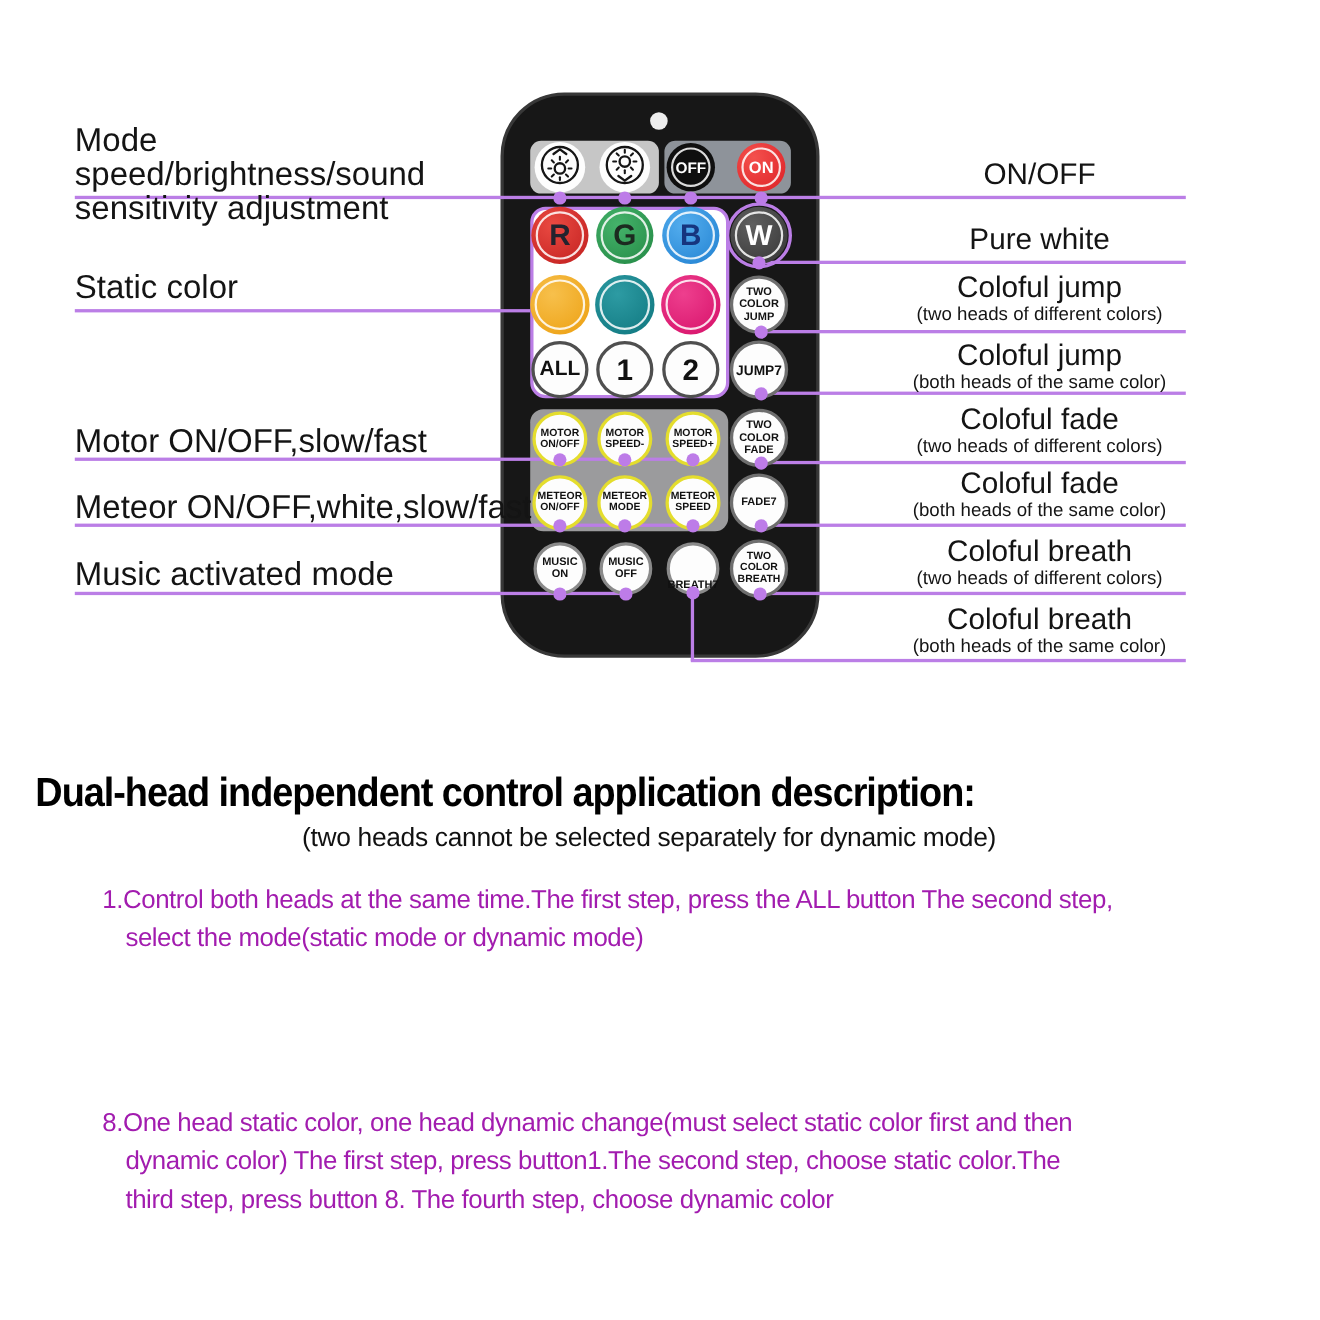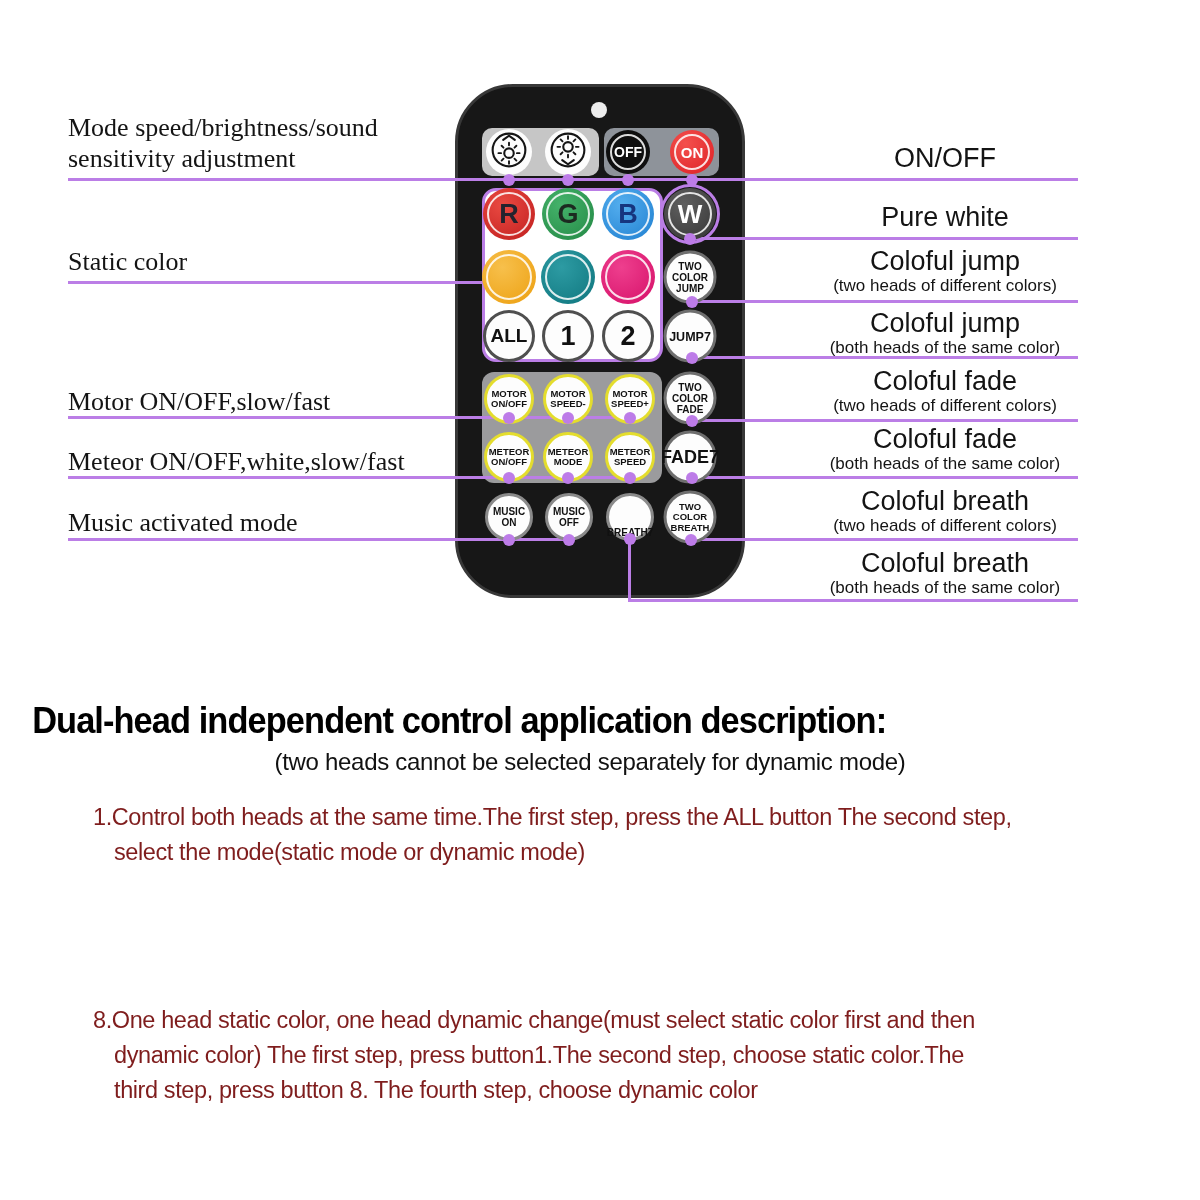--- a/index.html
+++ b/index.html
@@ -4,21 +4,21 @@
 <style>
   html,body{margin:0;padding:0;background:#fff;}
   #page{position:relative;width:1200px;height:1200px;background:#ffffff;overflow:hidden;
         font-family:"Liberation Sans","DejaVu Sans",sans-serif;color:#151515;}
   
   .cline{position:absolute;background:#bb7ee6;height:3px;z-index:2;}
   .cline-v{position:absolute;background:#bb7ee6;width:3px;z-index:2;}
   .cdot{position:absolute;width:12px;height:12px;border-radius:50%;background:#bd7ce8;
         transform:translate(-50%,-50%);z-index:6;}
   
-  .llabel{position:absolute;font-size:26px;line-height:31px;white-space:pre-line;z-index:5;color:#141414;font-family:Liberation Serif, serif;}
+  .llabel{position:absolute;font-size:30px;line-height:31px;white-space:pre-line;z-index:5;color:#141414;}
   .rlabel{position:absolute;left:800px;width:290px;text-align:center;z-index:5;color:#141414;}
   .rl-main{font-size:27px;line-height:30px;}
   .rl-sub{font-size:17px;line-height:19px;}
   .rl-sub:empty{display:none;}
   
   .remote-body{position:absolute;left:455px;top:84px;width:290px;height:514px;background:#171717;
                border:3px solid #383838;border-radius:58px;box-sizing:border-box;z-index:1;}
   .led{position:absolute;left:591px;top:102px;width:16px;height:16px;border-radius:50%;background:#ededed;z-index:3;}
   .panel{position:absolute;border-radius:10px;z-index:1;}
   .panel-bri{left:482px;top:128px;width:117px;height:48px;background:#c6c6c6;}
@@ -37,21 +37,21 @@
   .btn-yellow{background:#fdfdfd;border:3px solid #e4dd2d;}
   .btn-gray{background:#fdfdfd;border:3px solid #8a8a8a;}
   .btn-num{background:#fdfdfd;border:3px solid #4f4f4f;}
   
   .desc-title{position:absolute;left:0;right:20px;top:700px;font-weight:bold;
               font-size:37px;letter-spacing:-1px;z-index:5;color:#000;}
   .desc-title span{display:inline-block;transform:scaleX(.93);}
   .desc-sub{position:absolute;left:0;right:20px;top:748px;text-align:center;font-size:24px;
             letter-spacing:-.3px;z-index:5;color:#111;}
   .desc-item{position:absolute;left:93px;width:1040px;font-size:23.5px;letter-spacing:-.4px;
-             line-height:35px;z-index:5;color:#7f1d1d;}
+             line-height:35px;z-index:5;color:#a21caf;}
   .desc-item .cont{padding-left:21px;}
 </style>
 </head>
 <body>
 
 <div id="page">
 
   <div class="remote-body"></div>
   <div class="led"></div>
   <div class="panel panel-bri"></div>
@@ -165,21 +165,21 @@
   </div>
   <div class="btn btn-white-sm" style="left:690px;top:336px;width:53px;height:53px;">
     <span class="lbl" style="font-size:12.5px;">JUMP7</span>
   </div>
   <div class="btn btn-white-sm" style="left:690px;top:398px;width:53px;height:53px;">
     <span class="lbl" style="font-size:10px;line-height:11px;">TWO
 COLOR
 FADE</span>
   </div>
   <div class="btn btn-white-sm" style="left:690px;top:457px;width:53px;height:53px;">
-    <span class="lbl" style="font-size:18px;">FADE7</span>
+    <span class="lbl" style="font-size:10px;">FADE7</span>
   </div>
   <div class="btn btn-white-sm" style="left:690px;top:517px;width:53px;height:53px;">
     <span class="lbl" style="font-size:9.5px;line-height:10.5px;">TWO
 COLOR
 BREATH</span>
   </div>
 
   <div class="btn btn-yellow" style="left:509px;top:399px;width:50px;height:50px;">
     <span class="lbl" style="font-size:9.5px;line-height:10.5px;">MOTOR
 ON/OFF</span>

